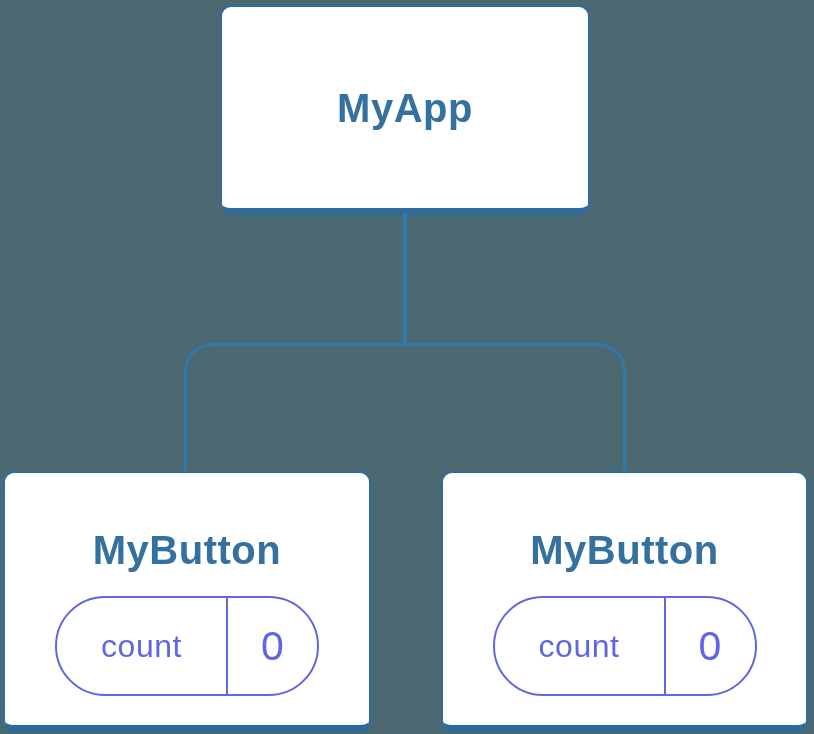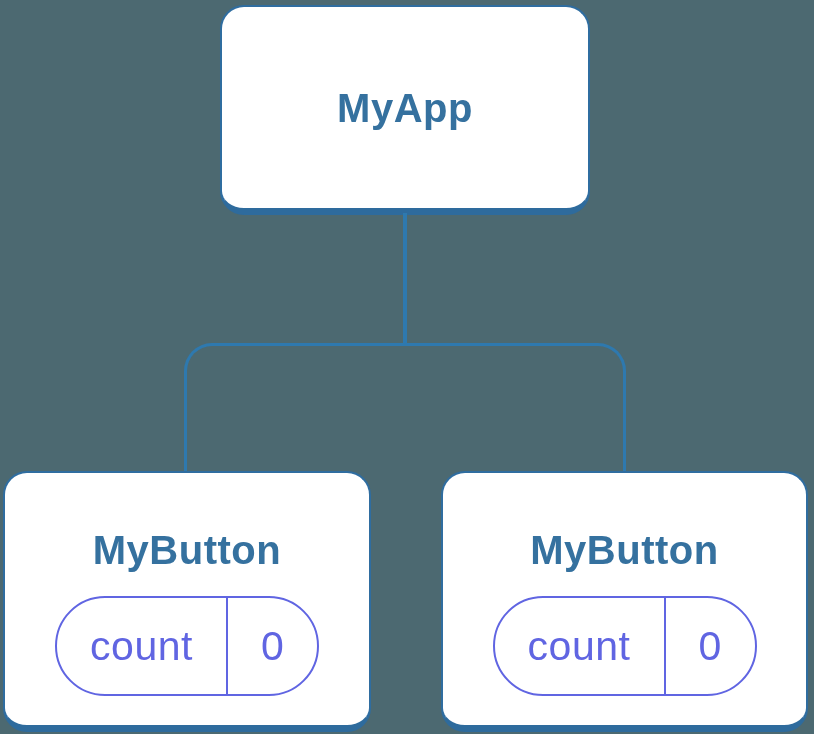--- a/index.html
+++ b/index.html
@@ -13,21 +13,21 @@
     height: 734px;
     background: var(--page-bg, #4c6971);
     overflow: hidden;
   }
   .node {
     position: absolute;
     box-sizing: border-box;
     background: var(--node-bg, #ffffff);
     border: 2px solid var(--node-border, #2f6da0);
     border-bottom: 7px solid var(--node-bottom, #2e6b9d);
-    border-radius: 24px;
+    border-radius: 11px;
     display: flex;
     align-items: center;
     justify-content: center;
     flex-direction: column;
   }
   .node-root {
     left: 220px;
     top: 5px;
     width: 370px;
     height: 210px;
@@ -59,21 +59,21 @@
     align-items: stretch;
     background: var(--node-bg, #ffffff);
   }
   .state-key {
     flex: 0 0 65%;
     display: flex;
     align-items: center;
     justify-content: center;
     border-right: 2.5px solid var(--state-color, #6065e2);
     color: var(--state-color, #6065e2);
-    font-size: 41px;
+    font-size: 32px;
     font-weight: 400;
     letter-spacing: 0.5px;
   }
   .state-value {
     flex: 1 1 auto;
     display: flex;
     align-items: center;
     justify-content: center;
     color: var(--state-color, #6065e2);
     font-size: 41px;

